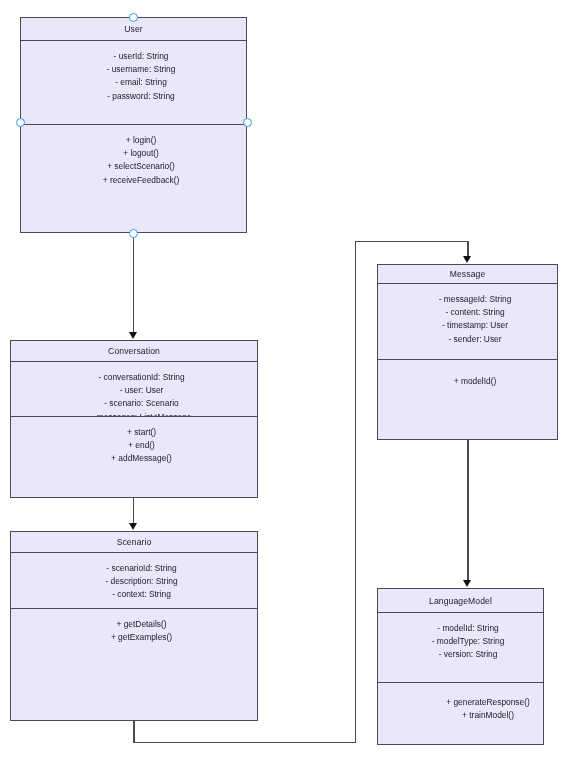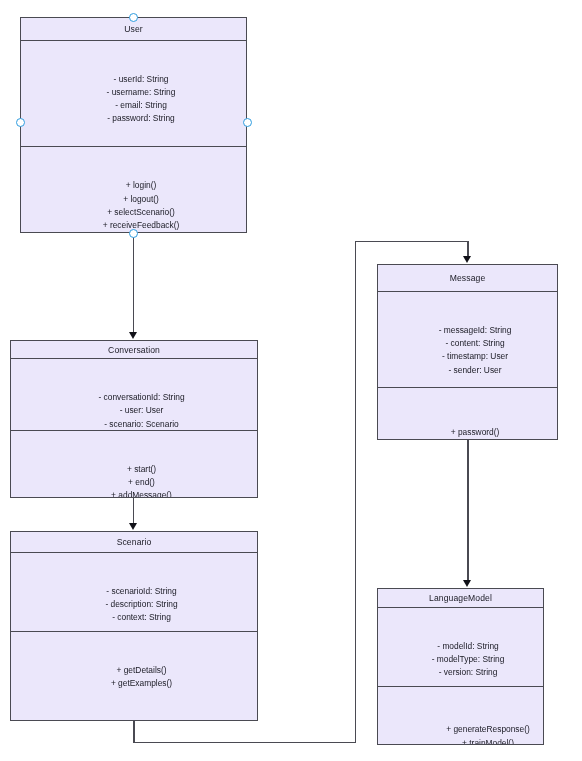--- a/index.html
+++ b/index.html
@@ -14,21 +14,20 @@
 
   
   .uml-class{
     position:absolute;
     box-sizing:border-box;
     background:#ebe7fb;
     border:1.6px solid #4a4a52;
     display:flex;
     flex-direction:column;
     overflow:hidden;
-    gap:23px;
   }
   .uml-name{
     box-sizing:border-box;
     width:100%;
     text-align:center;
     font-size:8.6px;
     color:#20202a;
     letter-spacing:.1px;
     border-bottom:1.6px solid #4a4a52;
     display:flex;align-items:center;justify-content:center;
@@ -150,31 +149,31 @@
       <div class="uml-line">- description: String</div>
       <div class="uml-line">- context: String</div>
     </div>
     <div class="uml-methods">
       <div class="uml-line">+ getDetails()</div>
       <div class="uml-line">+ getExamples()</div>
     </div>
   </div>
 
   <div class="uml-class" style="left:377px;top:264px;width:181px;height:176px;">
-    <div class="uml-name" style="height:28px;">
+    <div class="uml-name" style="height:19px;">
       <span>Message</span>
     </div>
     <div class="uml-attrs" style="height:76px;">
       <div class="uml-line">- messageId: String</div>
       <div class="uml-line">- content: String</div>
       <div class="uml-line">- timestamp: User</div>
       <div class="uml-line">- sender: User</div>
     </div>
     <div class="uml-methods" style="padding-top:15px;">
-      <div class="uml-line">+ password()</div>
+      <div class="uml-line">+ modelId()</div>
     </div>
   </div>
 
   <div class="uml-class" style="left:377px;top:588px;width:167px;height:157px;">
     <div class="uml-name" style="height:24px;">
       <span>LanguageModel</span>
     </div>
     <div class="uml-attrs" style="height:70px;">
       <div class="uml-line">- modelId: String</div>
       <div class="uml-line">- modelType: String</div>

